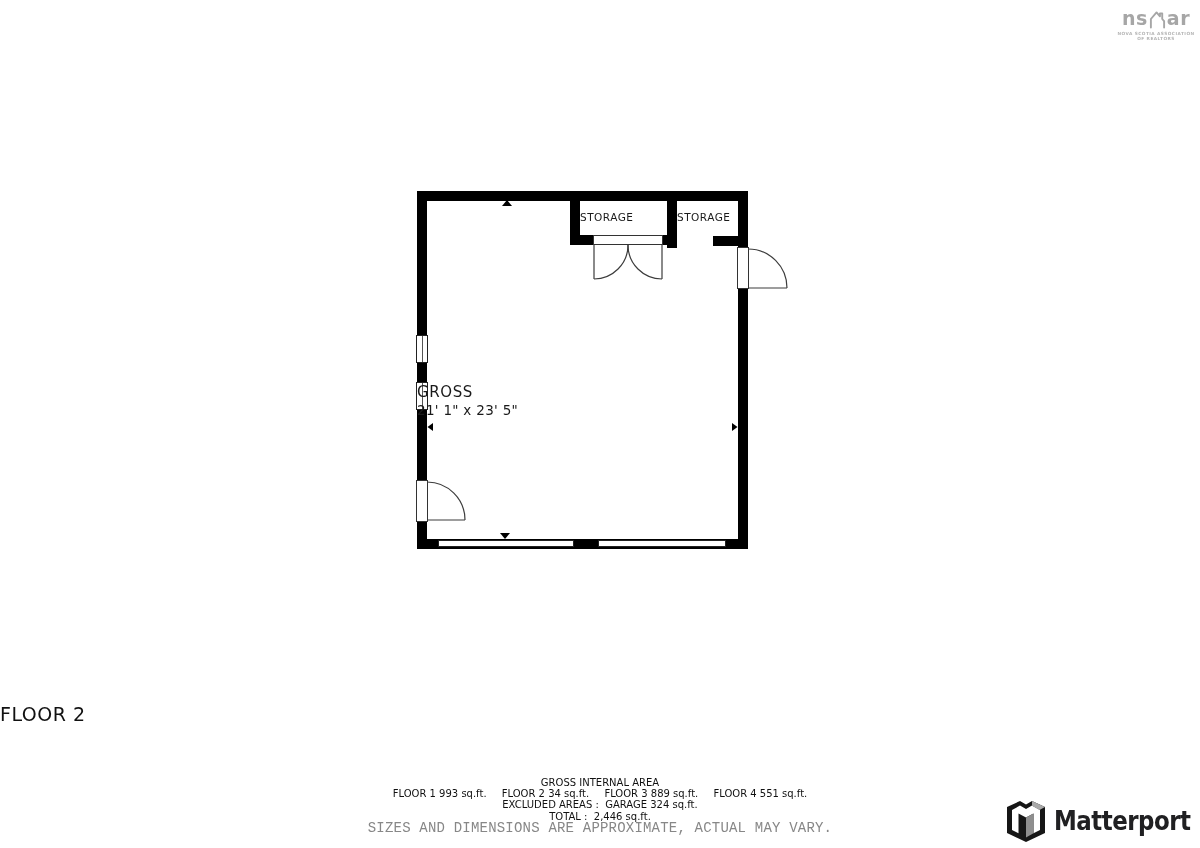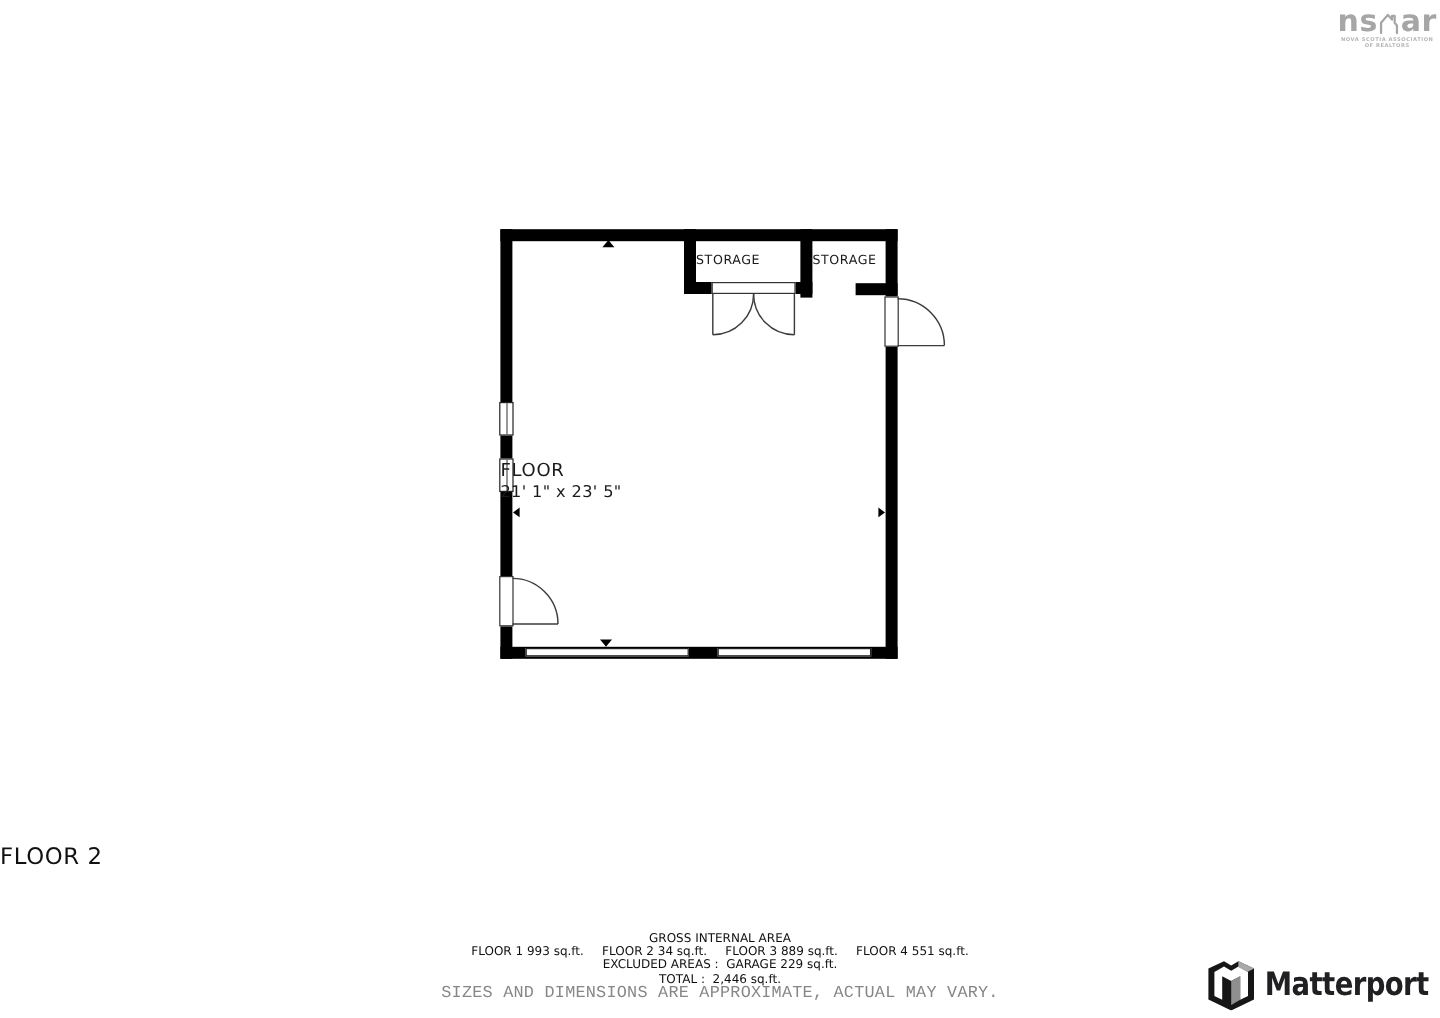--- a/index.html
+++ b/index.html
@@ -1,21 +1,21 @@
 <!DOCTYPE html>
 <html><head>
 <meta charset="utf-8">
 <style>
   html,body{margin:0;padding:0;background:#fff;}
   .page{position:relative;width:1200px;height:848px;background:#ffffff;overflow:hidden;
         font-family:"DejaVu Sans","Liberation Sans",sans-serif;color:#111;}
 
   
   .nsar{position:absolute;left:1116px;top:6px;width:80px;display:flex;flex-direction:column;align-items:center;color:#a6a6a6;}
-  .nsar-word{display:flex;align-items:flex-end;font-weight:700;font-size:25px;letter-spacing:.5px;line-height:24px;}
+  .nsar-word{display:flex;align-items:flex-end;font-weight:700;font-size:19px;letter-spacing:.5px;line-height:24px;}
   .nsar-word svg{margin:0 1px 1px 1px;}
   .nsar-caption{margin-top:1px;text-align:center;font-size:4.3px;line-height:5px;letter-spacing:.45px;color:#b5b5b5;font-weight:700;}
 
   
   .plan{position:absolute;left:417px;top:191px;width:331px;height:358px;}
   .wall{position:absolute;background:#000;}
   .w-top{left:0;top:0;width:331px;height:10px;}
   .w-bottom{left:0;top:348px;width:331px;height:10px;}
   .w-left{left:0;top:0;width:10px;height:358px;}
   .w-right{left:321px;top:0;width:10px;height:358px;}
@@ -121,36 +121,36 @@
 
       <polygon class="dim-arrow" points="85,15 95,15 90,9"></polygon>
       <polygon class="dim-arrow" points="83,342 93,342 88,348"></polygon>
       <polygon class="dim-arrow" points="16,232 16,240 10.5,236"></polygon>
       <polygon class="dim-arrow" points="315,232 315,240 320.5,236"></polygon>
     </svg>
 
     <div class="room-label s1-label">STORAGE</div>
     <div class="room-label s2-label">STORAGE</div>
     <div class="room-label garage-block">
-      <div class="garage-name">FLOOR</div>
+      <div class="garage-name">GROSS</div>
       <div class="garage-dims">21' 1" x 23' 5"</div>
     </div>
   </div>
 
   <div class="floor-label">FLOOR 2</div>
 
   <div class="area-summary">
     <div>GROSS INTERNAL AREA</div>
     <div class="floors-row">
       <span>FLOOR 1 993 sq.ft.</span>
       <span>FLOOR 2 34 sq.ft.</span>
       <span>FLOOR 3 889 sq.ft.</span>
       <span>FLOOR 4 551 sq.ft.</span>
     </div>
-    <div class="pre">EXCLUDED AREAS :  GARAGE 229 sq.ft.</div>
+    <div class="pre">EXCLUDED AREAS :  GARAGE 324 sq.ft.</div>
     <div class="pre">TOTAL :  2,446 sq.ft.</div>
     <div class="disclaimer">SIZES AND DIMENSIONS ARE APPROXIMATE, ACTUAL MAY VARY.</div>
   </div>
 
   <div class="mp-logo">
     <svg width="40" height="42" viewBox="0 0 40 42">
       <path d="M1 7 L14 1 L20 4.5 L26 1 L39 7 L39 33 L20 42 L1 33 Z" fill="#161616"></path>
       <path d="M6 10 L14 5.5 L20 9 L26 5.5 L34 10 L34 30 L27.5 33.2 L27.5 13.5 L20 17.5 L12.5 13.5 L12.5 33.2 L6 30 Z" fill="#ffffff"></path>
       <path d="M26 1 L39 7 L33.5 10 L26 5.8 Z" fill="#a9a9a9"></path>
       <path d="M20 17.5 L27.5 13.5 L27.5 33.2 L20 37.5 Z" fill="#8f8f8f"></path>

